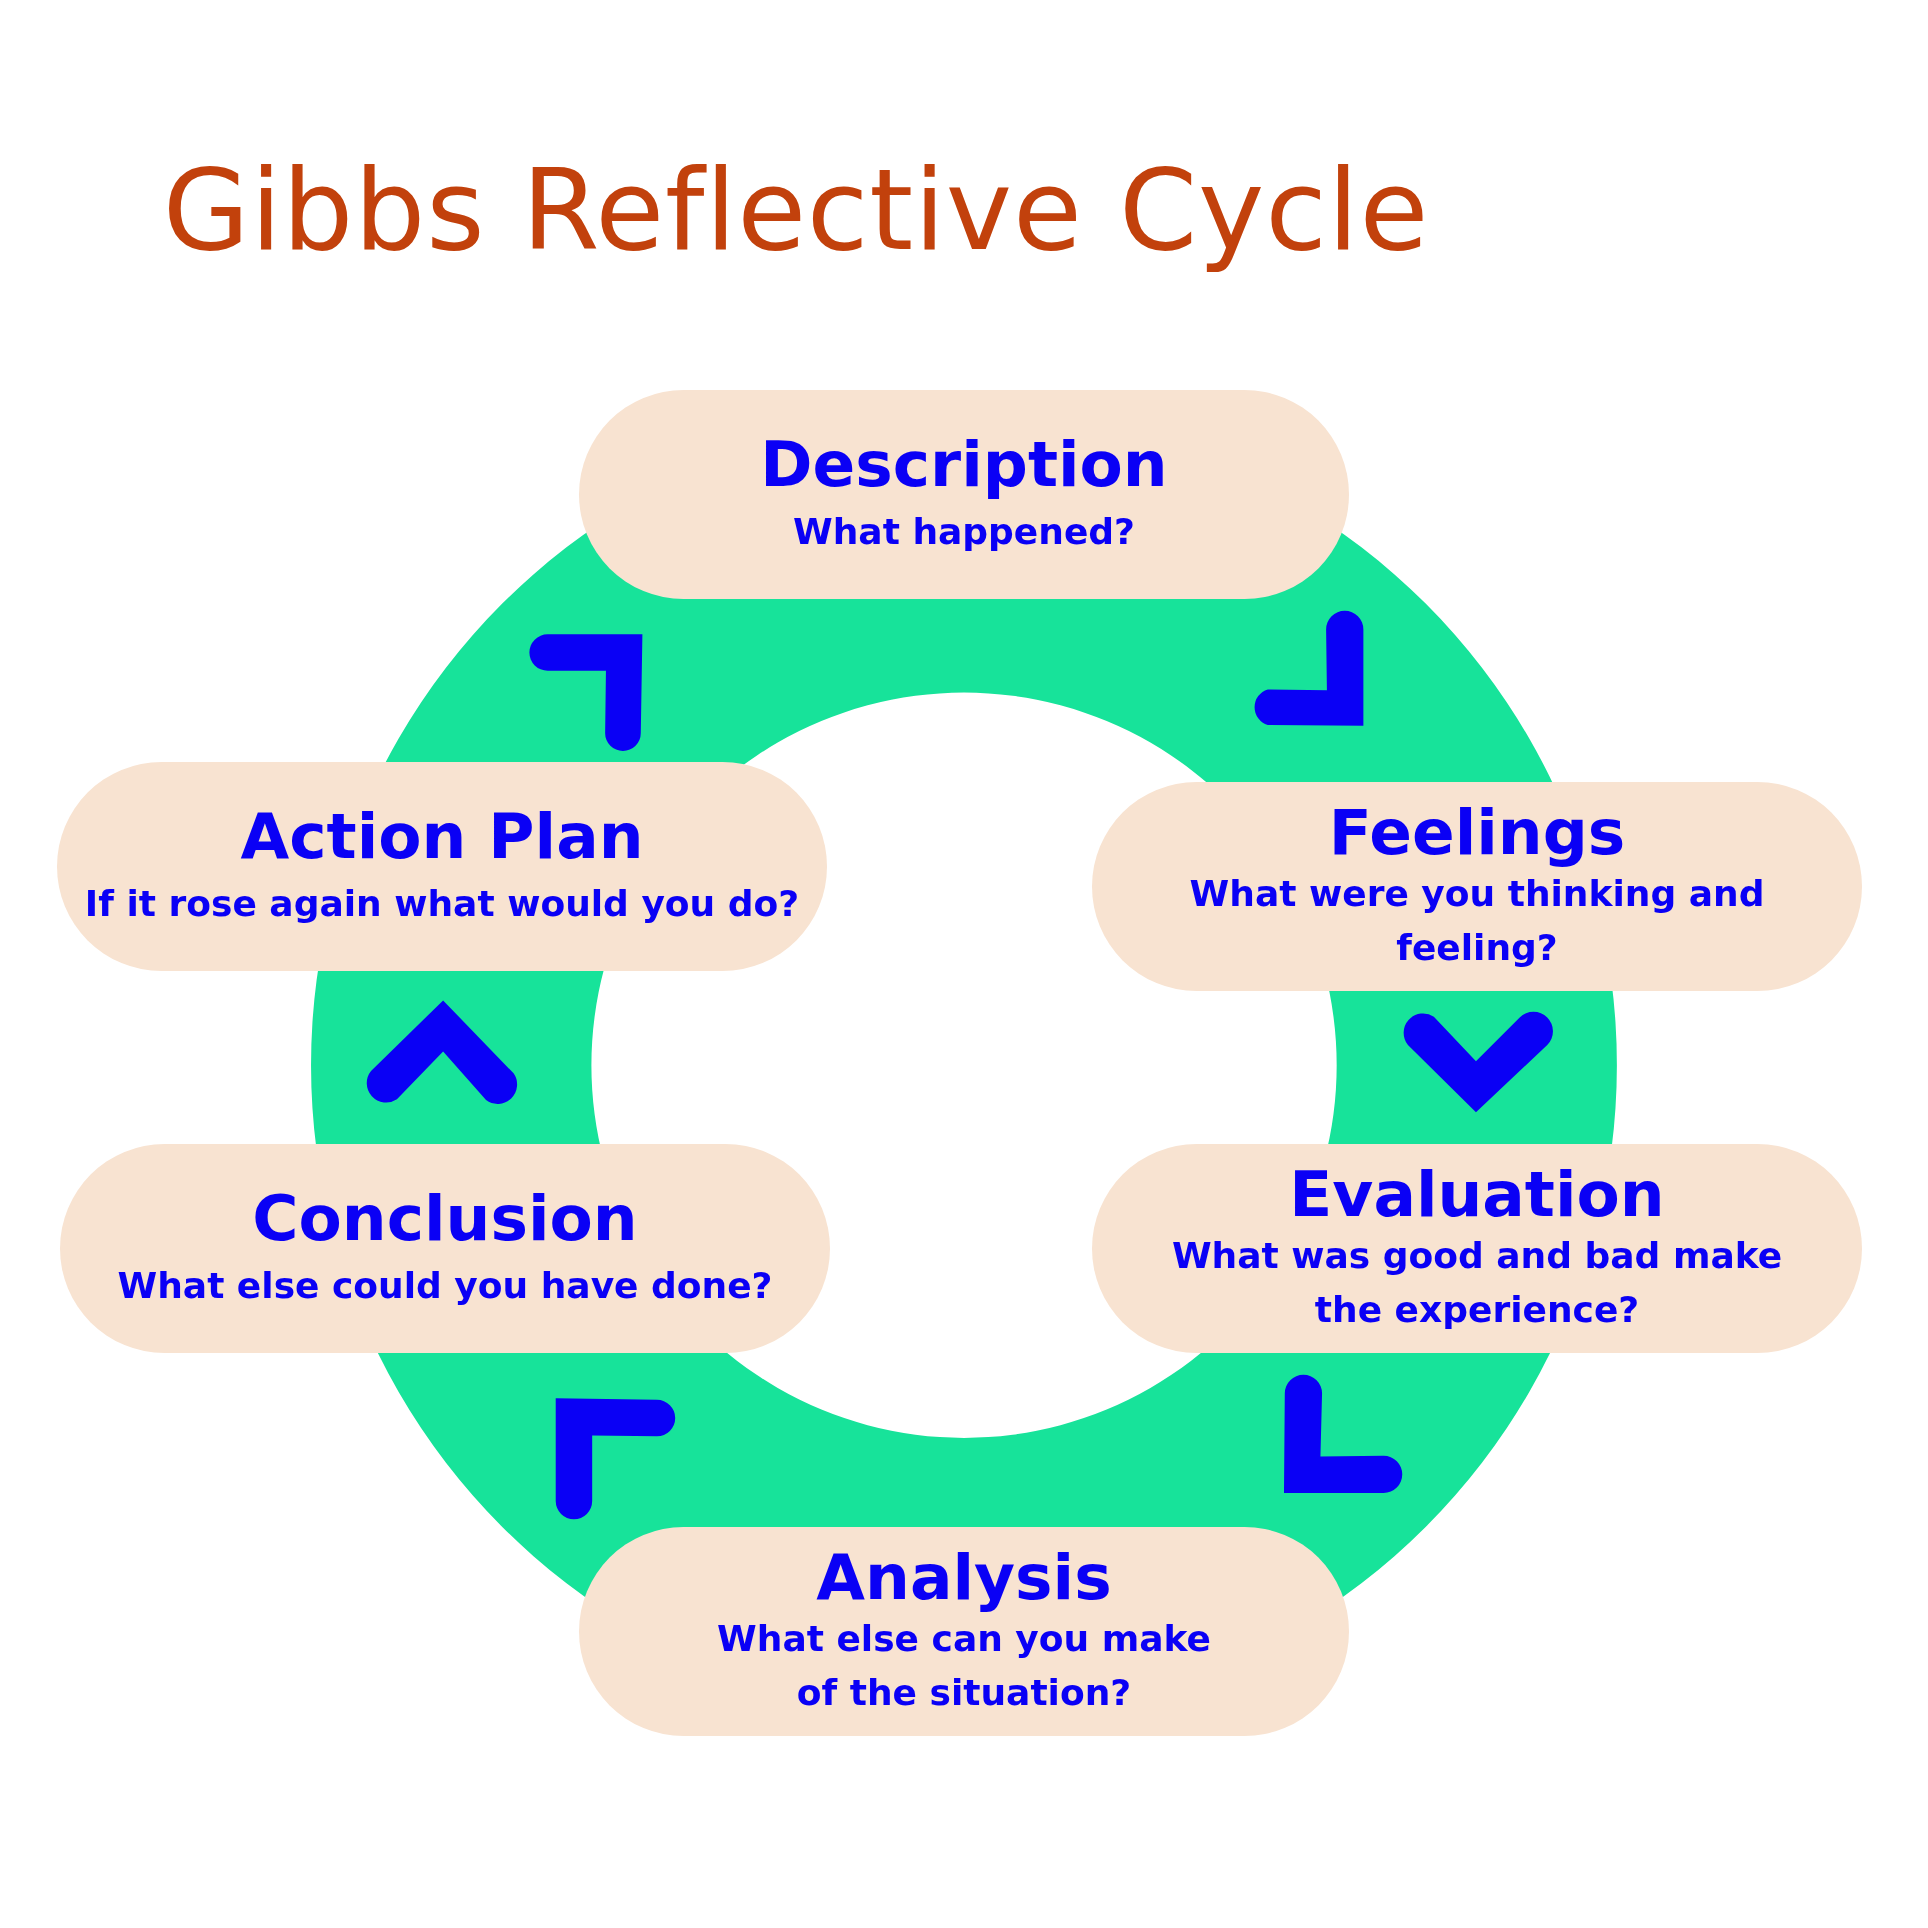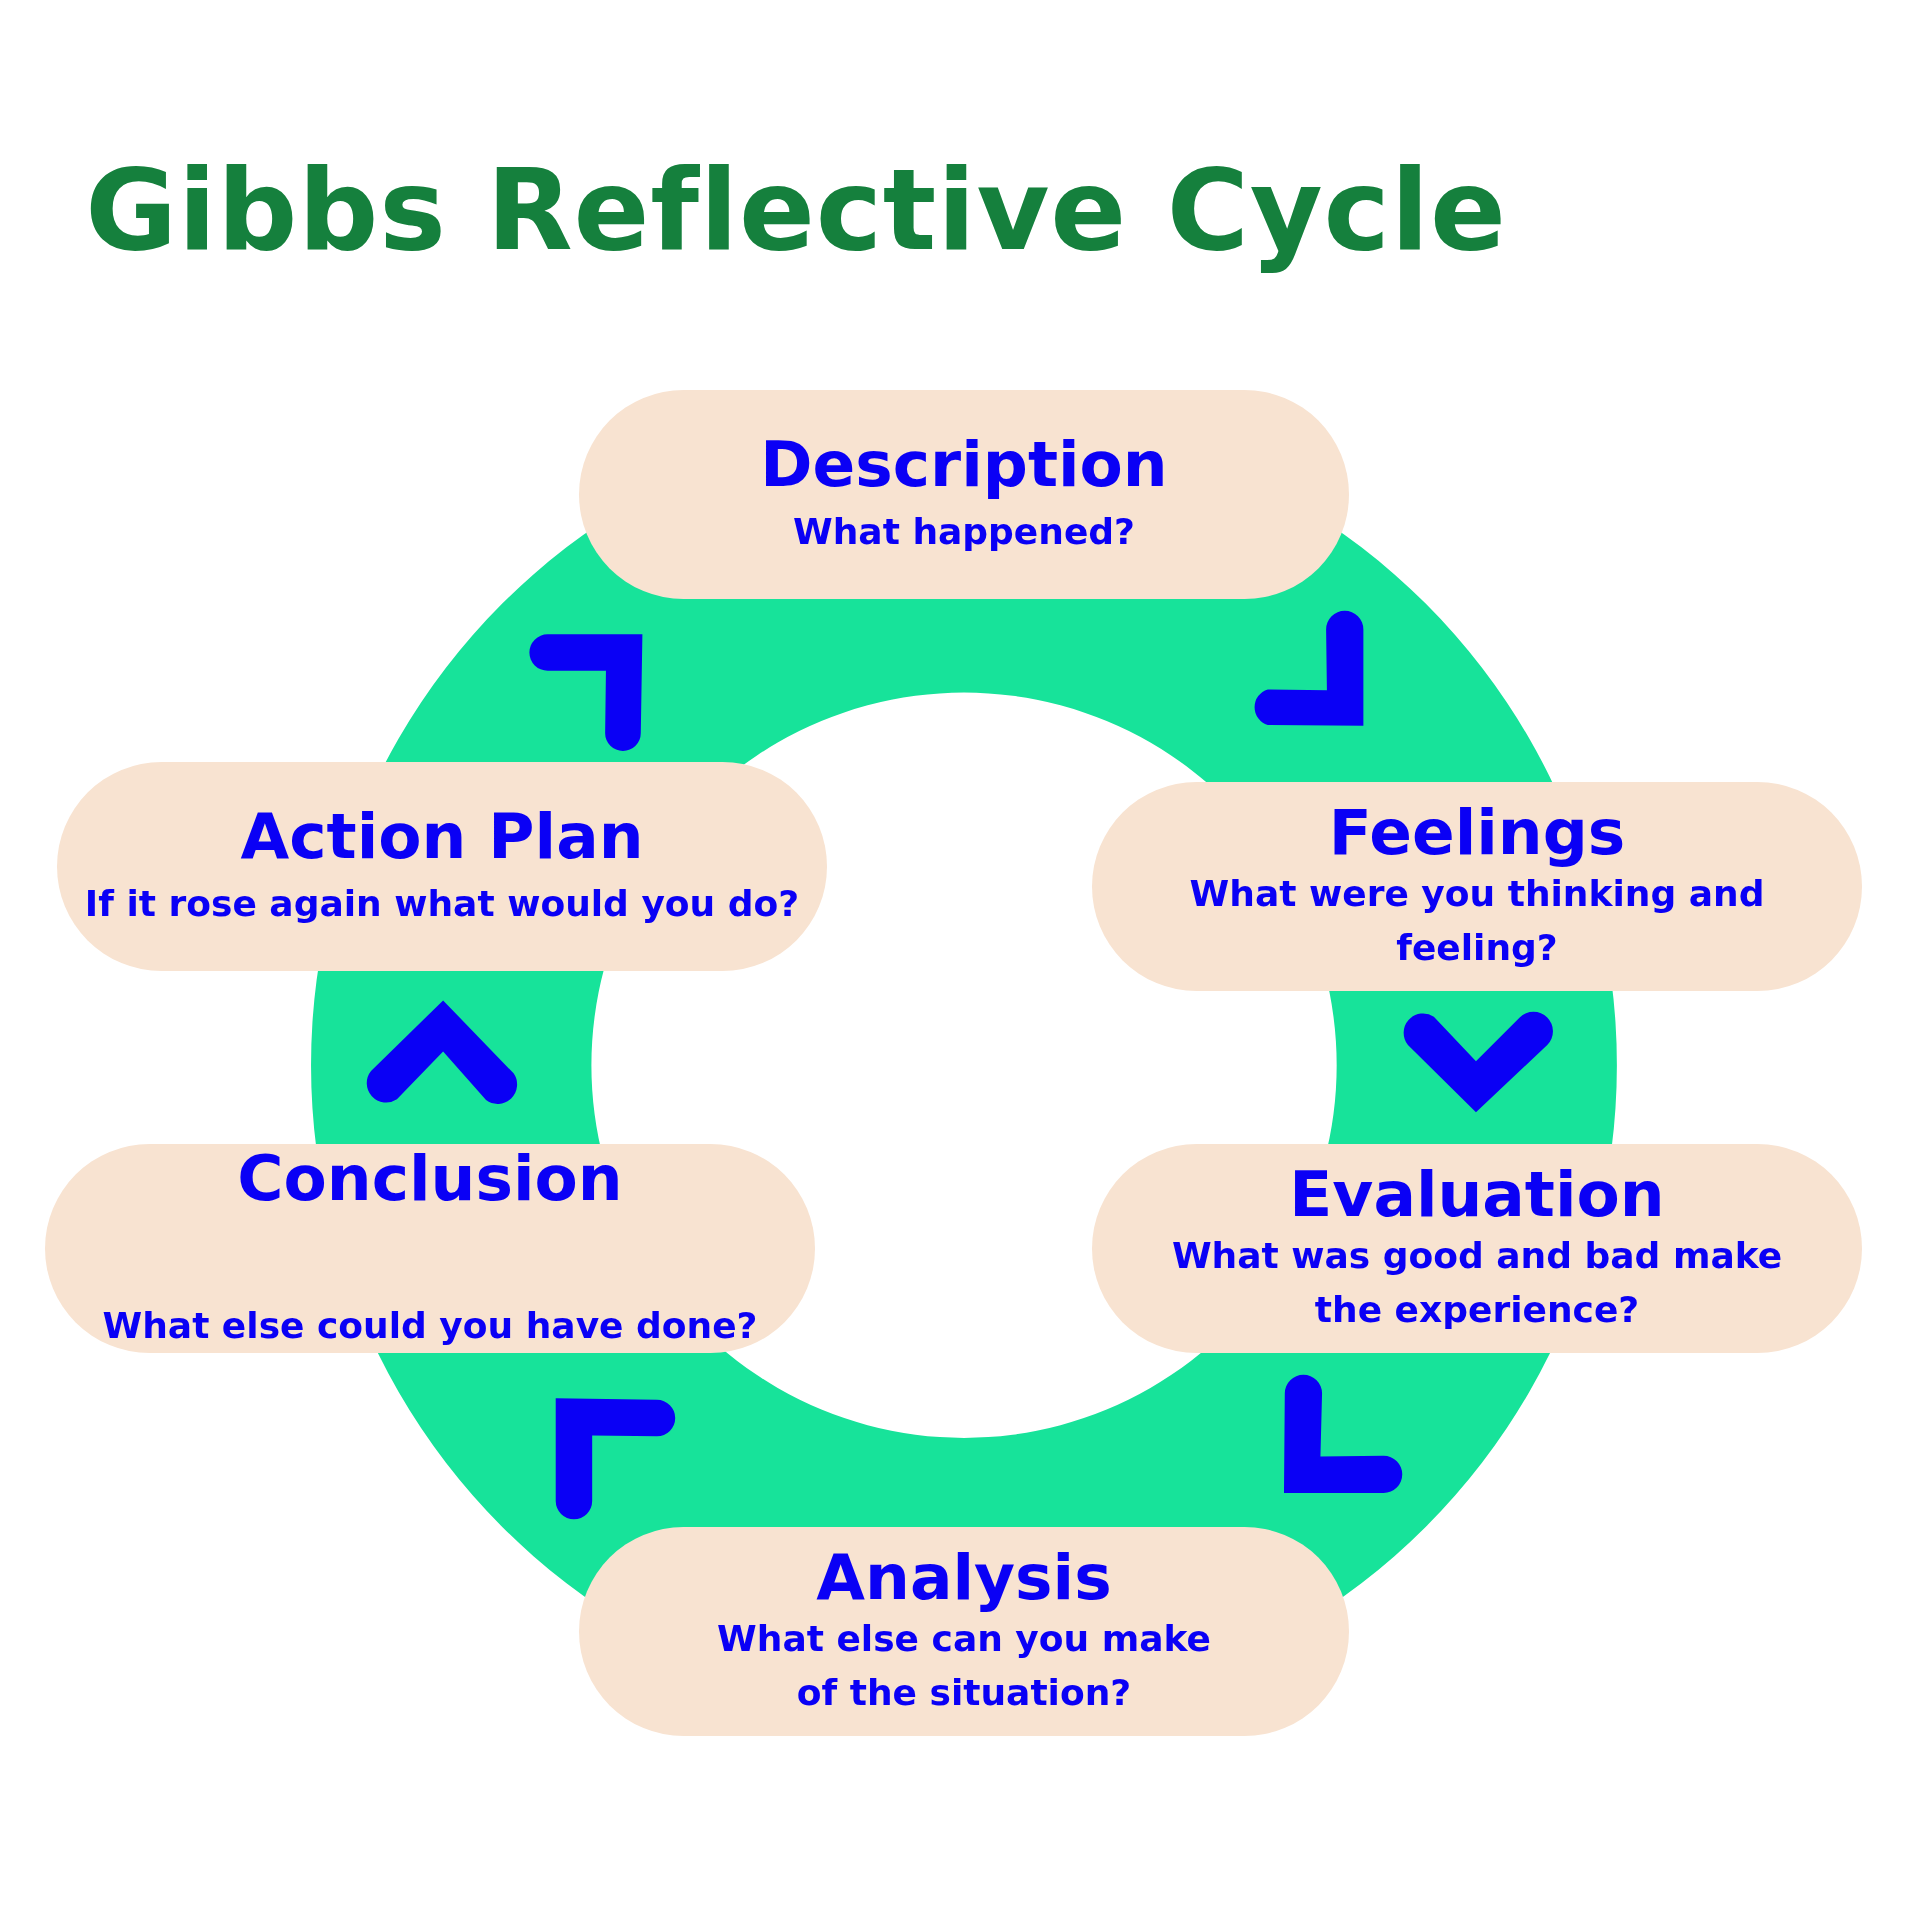--- a/index.html
+++ b/index.html
@@ -1,19 +1,19 @@
 <!DOCTYPE html>
 <html style="font-size:13px"><head>
 <meta charset="utf-8">
 <style>
   html, body { margin: 0; padding: 0; background: #ffffff; }
   body { width: 1928px; height: 1928px; position: relative; overflow: hidden;
          font-family: "DejaVu Sans", sans-serif; }
   .title { position: absolute; left: 0; top: 154px; width: 1592px; text-align: center;
-           font-size: 112px; font-weight: bold; color: #15803d; letter-spacing: 0.8px; line-height: 1; }
+           font-size: 112px; font-weight: normal; color: #c2410c; letter-spacing: 0.8px; line-height: 1; }
   svg.ring { position: absolute; left: 0; top: 0; }
   .pill { position: absolute; width: 770px; height: 209px; border-radius: 105px;
           background: #f8e3d1; display: flex; flex-direction: column; align-items: center;
           justify-content: center; text-align: center; color: #0a00f5; box-sizing: border-box; padding: 0 32px; }
   .pill .heading { font-size: 63px; font-weight: bold; line-height: 1.1; }
   .pill .question { font-size: 36px; font-weight: bold; line-height: 1.5; margin-top: 6.5px; }
 </style>
 </head>
 <body>
 
@@ -48,21 +48,21 @@
 <div class="pill" style="left:1092px; top:1144px; padding:0 45px;">
   <div class="heading">Evaluation</div>
   <div class="question" style="margin-top:0;">What was good and bad make the experience?</div>
 </div>
 
 <div class="pill" style="left:579px; top:1527px; padding:0 130px;">
   <div class="heading">Analysis</div>
   <div class="question" style="margin-top:0;">What else can you make of the situation?</div>
 </div>
 
-<div class="pill" style="left:45px; top:1144px;justify-content:space-between;">
+<div class="pill" style="left:60px; top:1144px;">
   <div class="heading">Conclusion</div>
   <div class="question">What else could you have done?</div>
 </div>
 
 <div class="pill" style="left:57px; top:762px; padding:0 16px;">
   <div class="heading">Action Plan</div>
   <div class="question">If it rose again what would you do?</div>
 </div>
 
 

